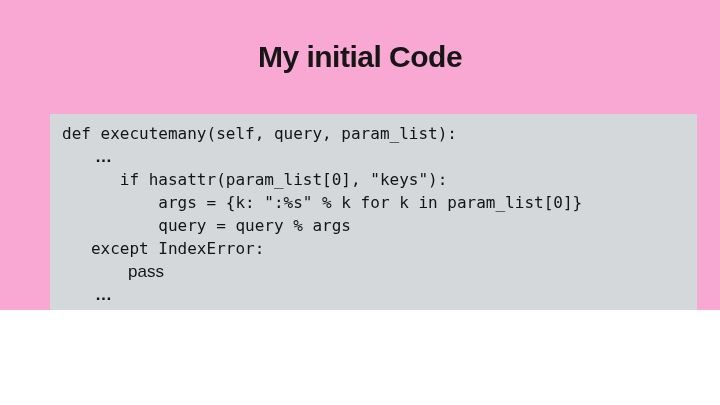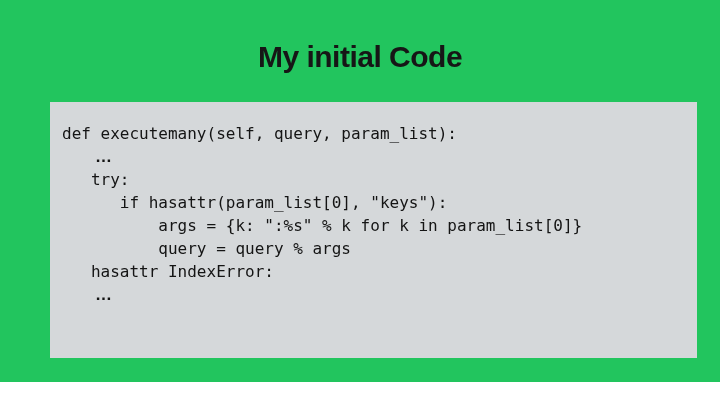--- a/index.html
+++ b/index.html
@@ -3,48 +3,48 @@
 <meta charset="utf-8">
 <style>
   html, body {
     margin: 0;
     padding: 0;
     background: #ffffff;
   }
   .slide {
     position: relative;
     width: 720px;
-    height: 382px;
-    background: #22c55e;
+    height: 310px;
+    background: #f9a8d4;
     overflow: hidden;
     font-family: "Liberation Sans", sans-serif;
   }
   .slide-title {
     position: absolute;
     top: 40px;
     left: 0;
     width: 720px;
     margin: 0;
     text-align: center;
     font-family: "Liberation Sans", sans-serif;
     font-size: 30px;
     font-weight: 700;
     letter-spacing: -0.5px;
     color: #161616;
     line-height: 34px;
   }
   .code-box {
     position: absolute;
     left: 50px;
-    top: 102px;
+    top: 114px;
     width: 647px;
     height: 256px;
     background: #d5d8da;
     box-sizing: border-box;
-    padding: 20px 0 0 12px;
+    padding: 8px 0 0 12px;
   }
   .code-line {
     white-space: pre;
     color: #141414;
     height: 23px;
   }
   .mono {
     font-family: "DejaVu Sans Mono", "Liberation Mono", monospace;
     font-size: 16px;
     line-height: 23px;
@@ -64,21 +64,21 @@
 </head>
 <body>
 
 <div class="slide">
 
   <h1 class="slide-title">My initial Code</h1>
 
   <div class="code-box">
     <div class="code-line mono">def executemany(self, query, param_list):</div>
     <div class="code-line ell">       …</div>
-    <div class="code-line mono">   try:</div>
     <div class="code-line mono">      if hasattr(param_list[0], "keys"):</div>
     <div class="code-line mono">          args = {k: ":%s" % k for k in param_list[0]}</div>
     <div class="code-line mono">          query = query % args</div>
-    <div class="code-line mono">   hasattr IndexError:</div>
+    <div class="code-line mono">   except IndexError:</div>
+    <div class="code-line sans">              pass</div>
     <div class="code-line ell">       …</div>
   </div>
 
 </div>
 
 </body></html>

